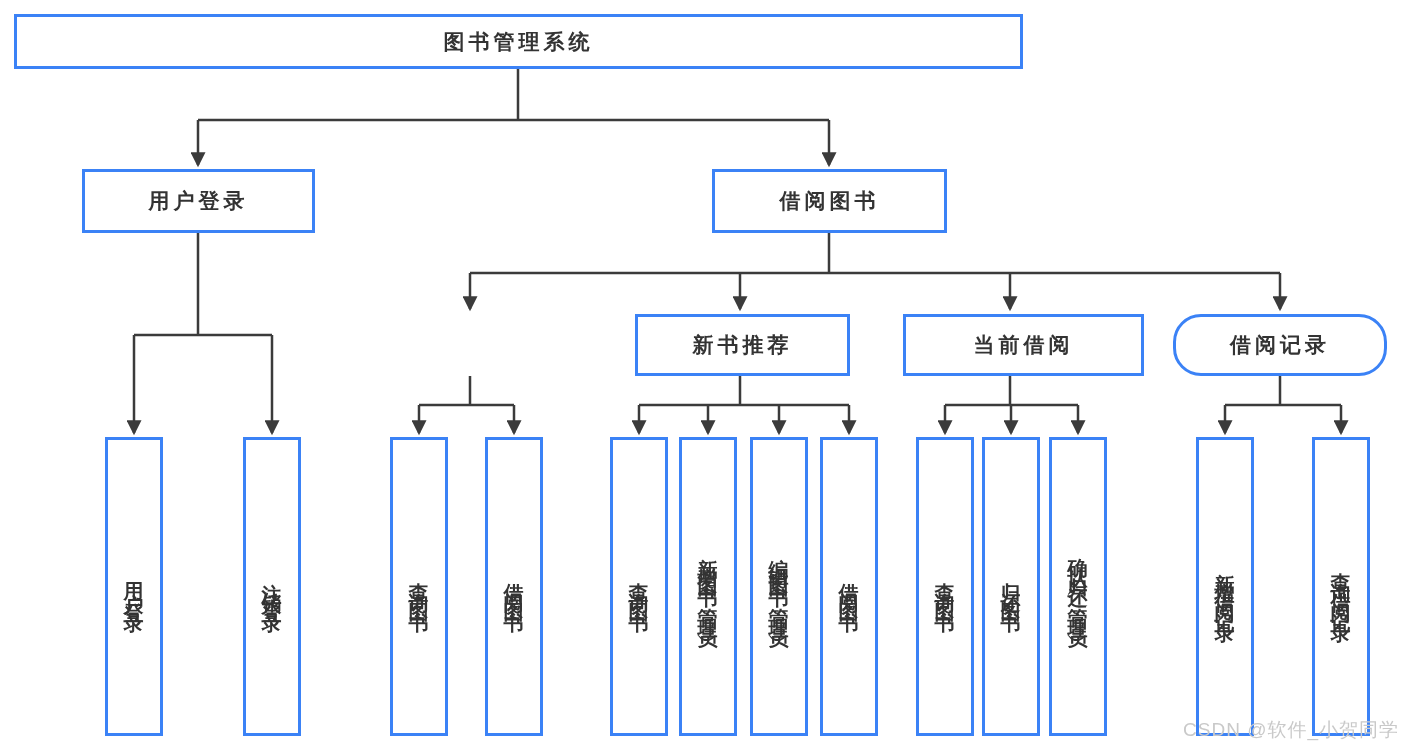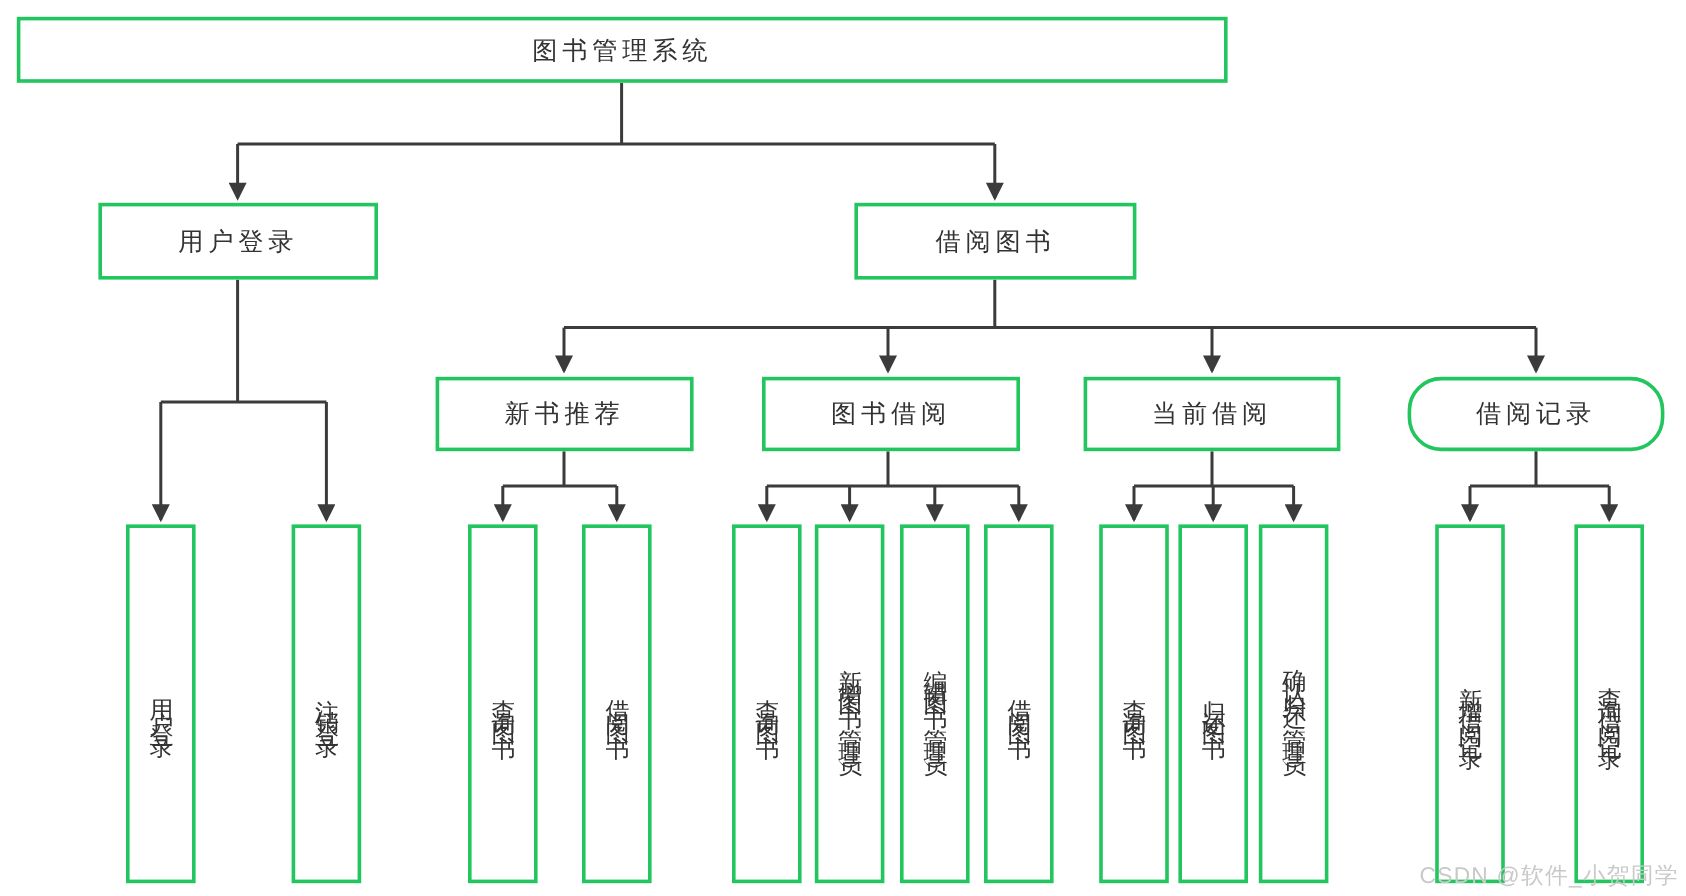--- a/index.html
+++ b/index.html
@@ -20,40 +20,41 @@
     left: 0;
     top: 0;
     width: 1405px;
     height: 747px;
     pointer-events: none;
   }
   .node {
     position: absolute;
     box-sizing: border-box;
     background: #ffffff;
-    border: 3px solid #22c55e;
+    border: 3px solid #3b82f6;
     display: flex;
     align-items: center;
     justify-content: center;
     color: #333333;
     text-align: center;
+    font-weight: bold;
   }
   .hlabel {
     font-size: 21px;
     letter-spacing: 4px;
     white-space: nowrap;
   }
   .root-box   { left: 14px;  top: 14px;  width: 1009px; height: 55px; }
   .l2-box     { top: 169px;  height: 64px; }
   .box-user-login { left: 82px;  width: 233px; }
   .box-book-mgmt  { left: 712px; width: 235px; }
   .l3-box     { top: 314px;  height: 62px; }
   .box-new-rec    { left: 363px;  width: 215px; }
   .box-borrowing  { left: 635px;  width: 215px; }
-  .box-current    { left: 903px;  width: 214px; }
+  .box-current    { left: 903px;  width: 241px; }
   .box-records    { left: 1173px; width: 214px; border-radius: 28px; }
   .leaf {
     top: 437px;
     height: 299px;
     width: 58px;
   }
   .vlabel {
     writing-mode: vertical-rl;
     text-orientation: mixed;
     font-size: 20px;
@@ -137,25 +138,22 @@
     <span class="hlabel">图书管理系统</span>
   </div>
 
   <div class="node l2-box box-user-login">
     <span class="hlabel">用户登录</span>
   </div>
   <div class="node l2-box box-book-mgmt">
     <span class="hlabel">借阅图书</span>
   </div>
 
-  <div class="node l3-box box-new-rec">
+  <div class="node l3-box box-borrowing">
     <span class="hlabel">新书推荐</span>
-  </div>
-  <div class="node l3-box box-borrowing">
-    <span class="hlabel">图书借阅</span>
   </div>
   <div class="node l3-box box-current">
     <span class="hlabel">当前借阅</span>
   </div>
   <div class="node l3-box box-records">
     <span class="hlabel">借阅记录</span>
   </div>
 
   <div class="node leaf leaf-1">
     <span class="vlabel">用户登录</span>

